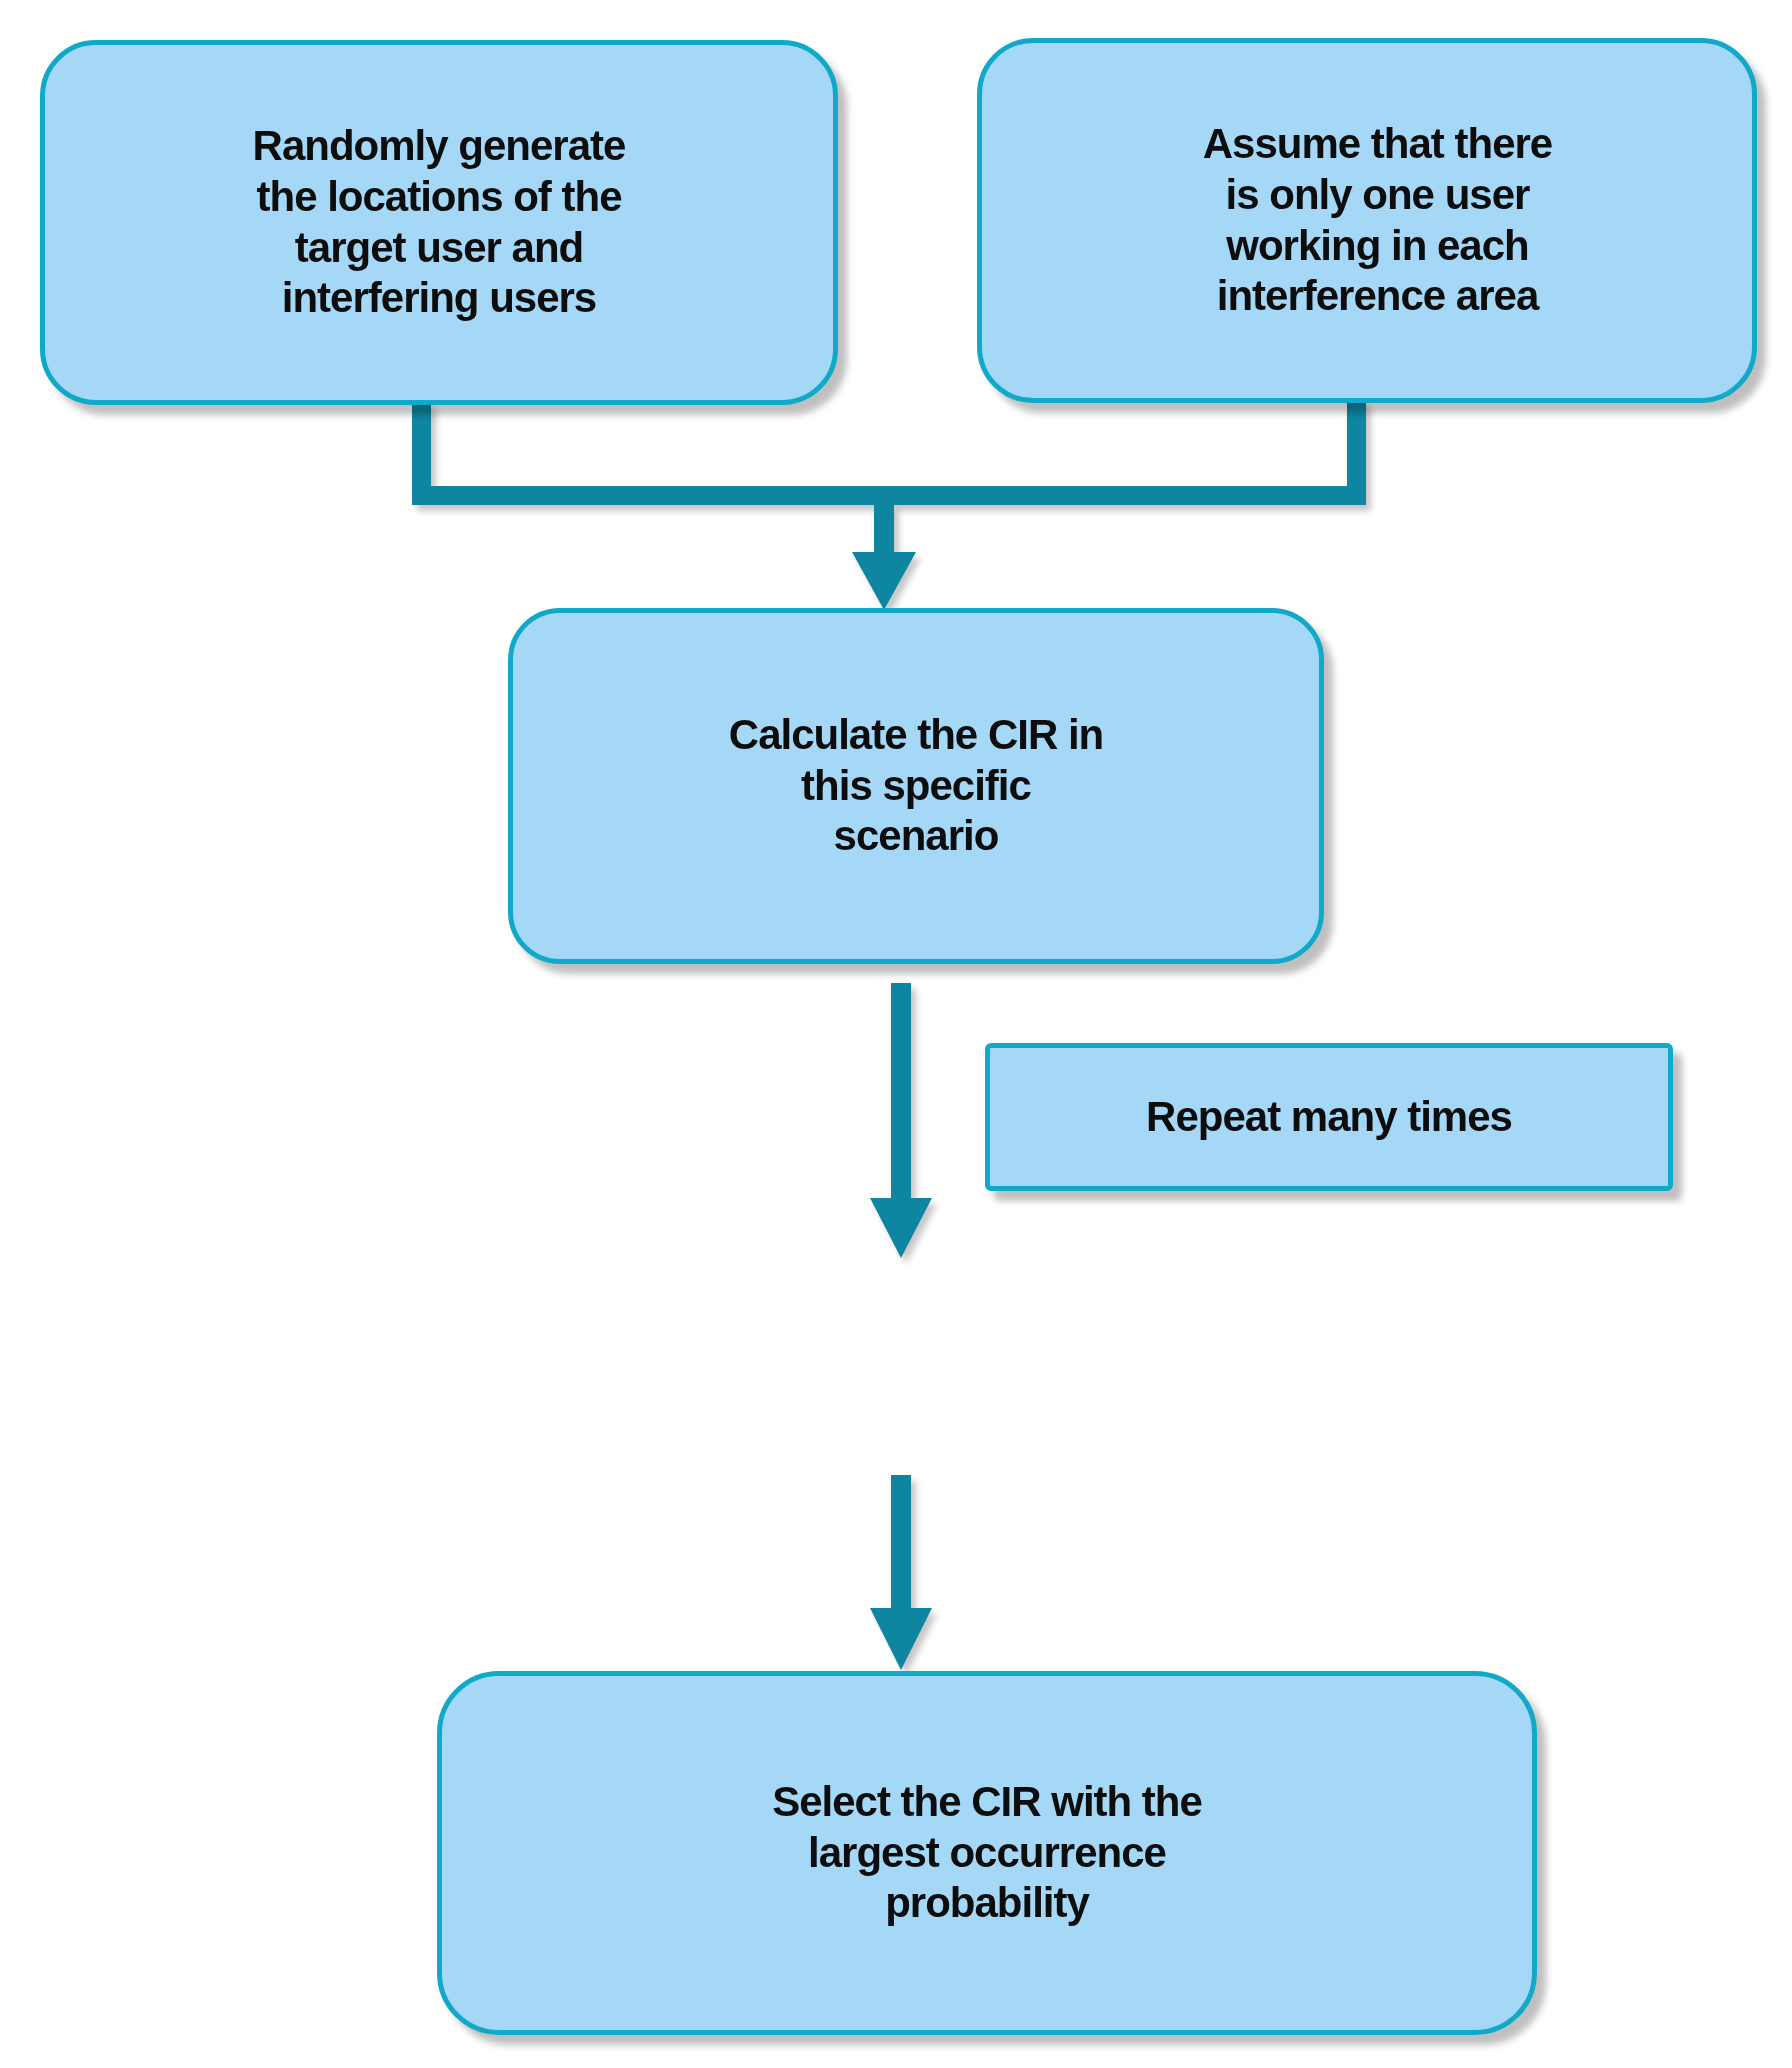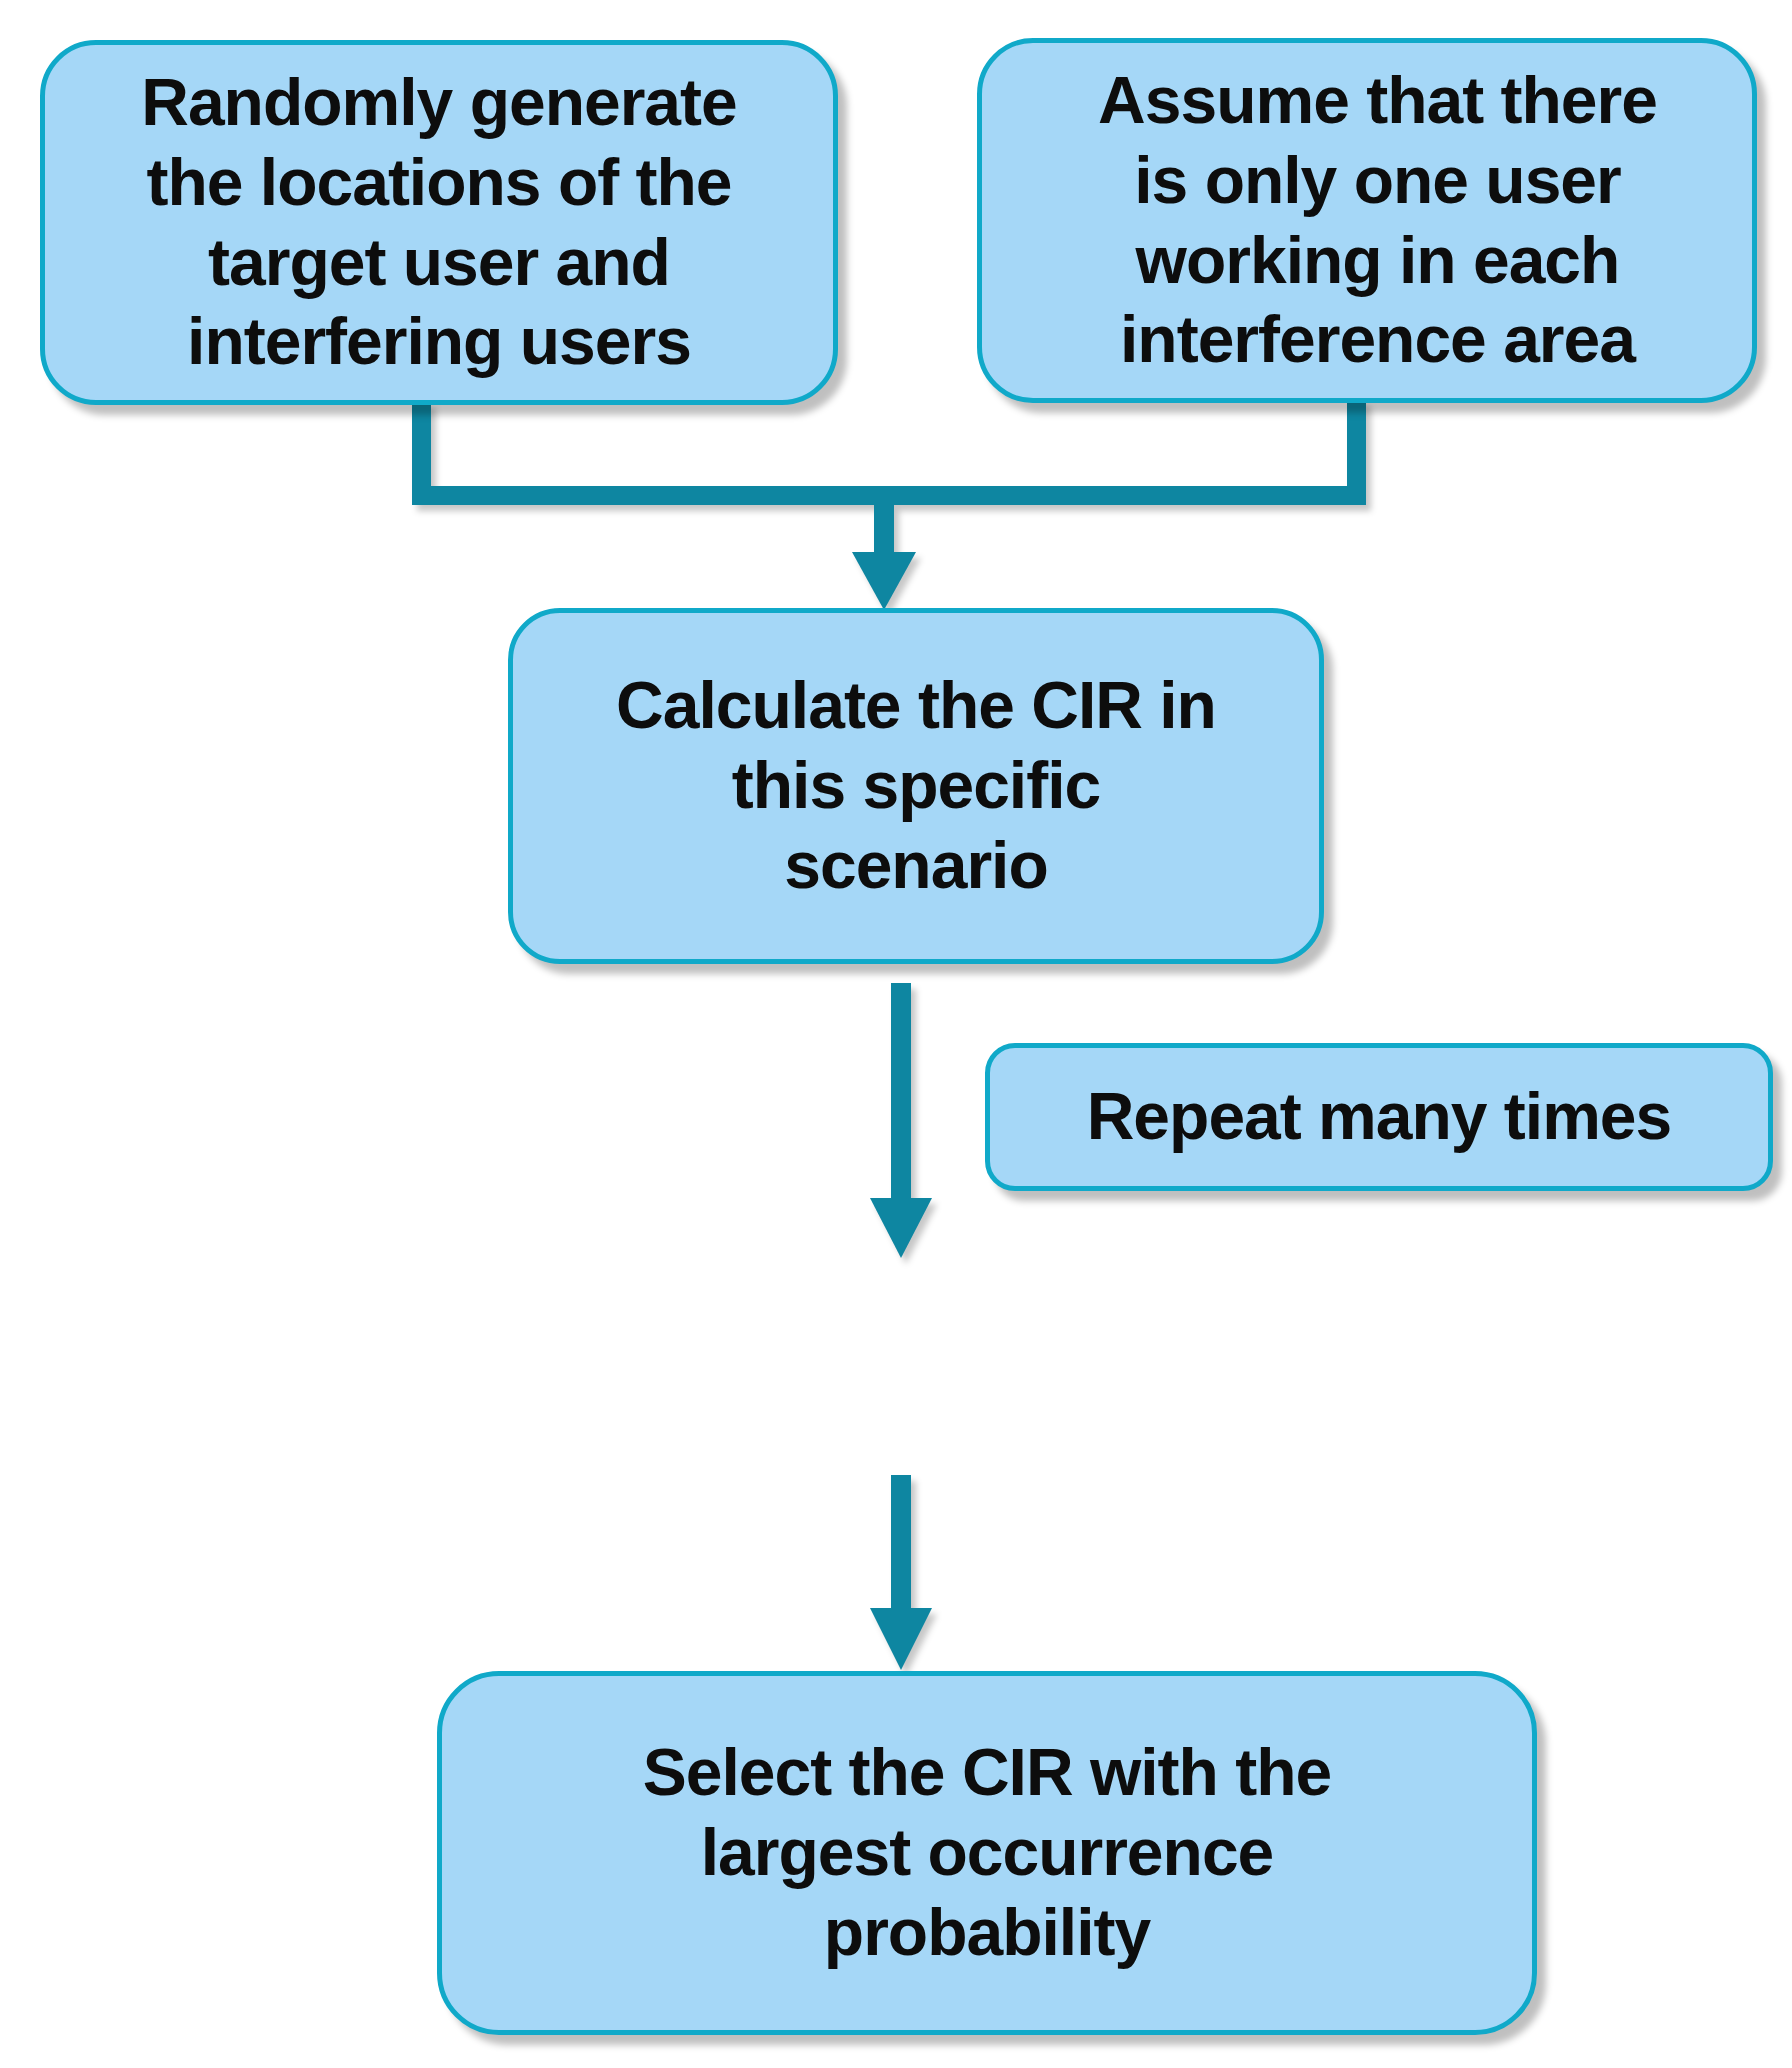--- a/index.html
+++ b/index.html
@@ -32,30 +32,30 @@
     border: 5px solid var(--node-border);
     box-shadow: 9px 10px 7px rgba(0,0,0,0.25);
     display: flex;
     align-items: center;
     justify-content: center;
     text-align: center;
   }
   .node-label {
     color: var(--text);
     font-weight: 700;
-    font-size: 66px;
+    font-size: 42px;
     line-height: 1.21;
     letter-spacing: -1px;
     white-space: pre-line;
   }
   
   .node-generate    { left: 40px;  top: 40px;   width: 798px; height: 365px; border-radius: 56px; }
   .node-assume      { left: 977px; top: 38px;   width: 780px; height: 365px; border-radius: 56px; padding-left: 21px; }
   .node-calculate   { left: 508px; top: 608px;  width: 816px; height: 356px; border-radius: 52px; }
-  .node-repeat      { left: 985px; top: 1043px; width: 788px; height: 148px; border-radius: 30px; }
+  .node-repeat      { left: 985px; top: 1043px; width: 688px; height: 148px; border-radius: 6px; }
   .node-statistical { left: 496px; top: 1256px; width: 821px; height: 222px; border-radius: 44px; }
   .node-select      { left: 437px; top: 1671px; width: 1100px; height: 364px; border-radius: 62px; }
 </style>
 </head>
 <body>
 
 <div class="canvas">
 
   <svg class="connector-layer" viewBox="0 0 1792 2068" xmlns="http://www.w3.org/2000/svg" aria-hidden="true">
 

